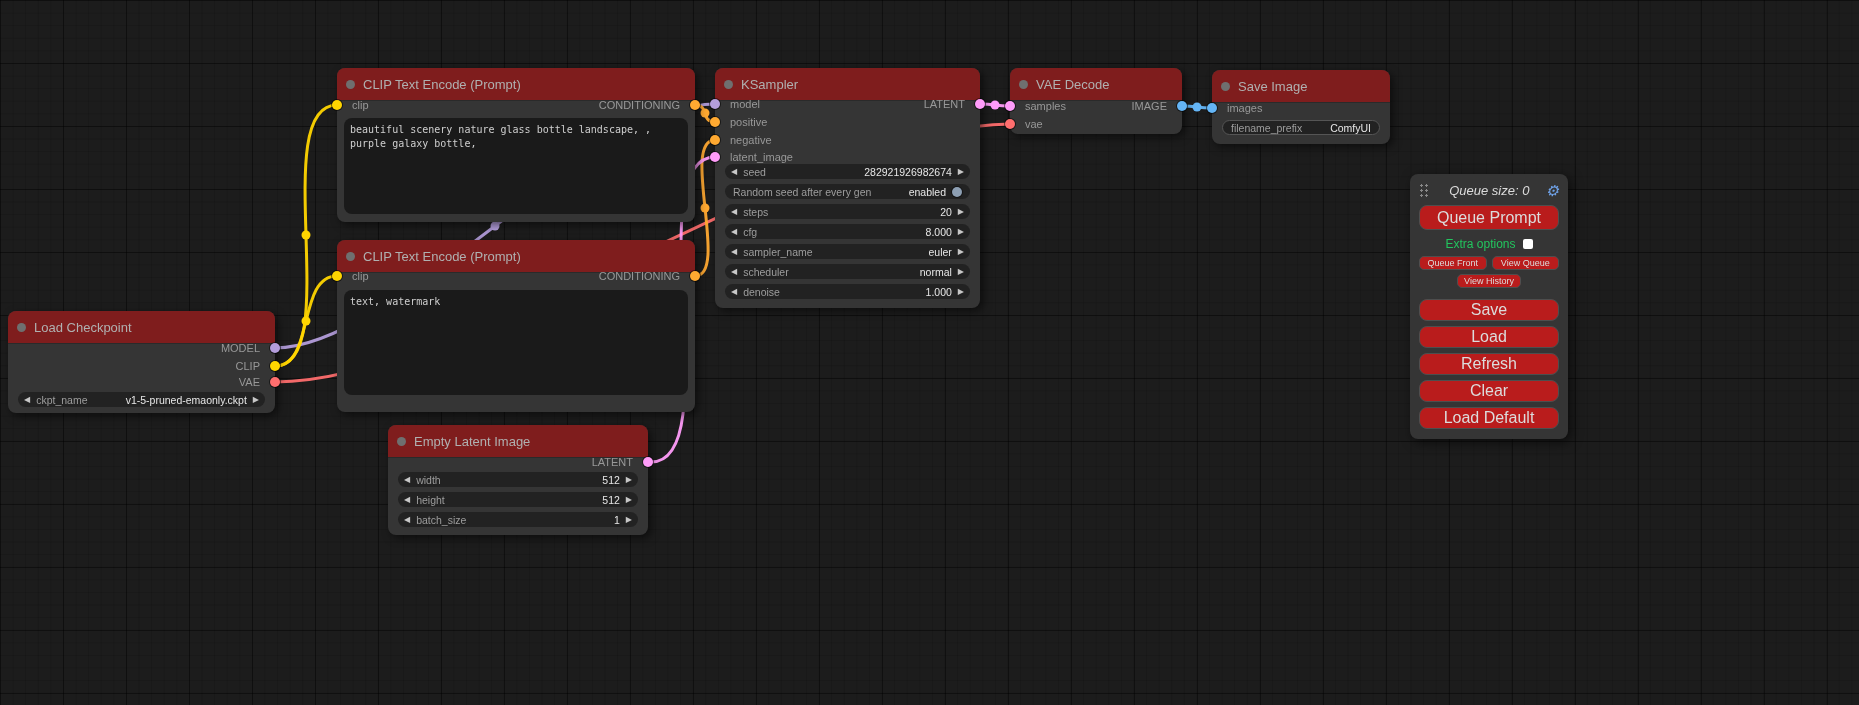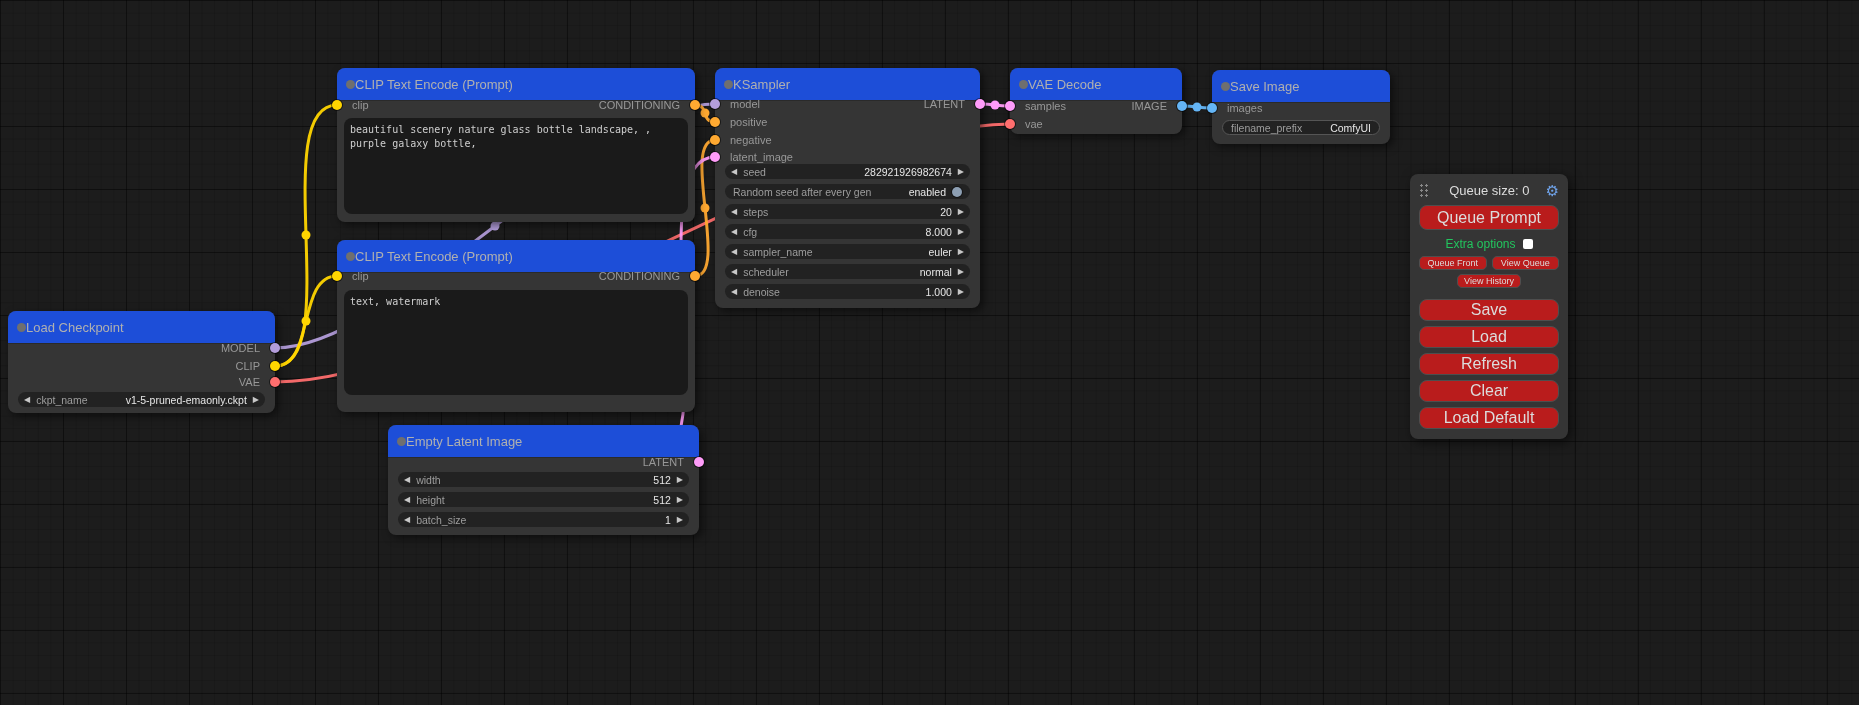--- a/index.html
+++ b/index.html
@@ -18,22 +18,22 @@
   }
 
   svg.wires { position:absolute; left:0; top:0; z-index:1; pointer-events:none; }
   svg.wires path { fill:none; stroke-width:3; stroke-linecap:round; opacity:0.95; }
 
   .node {
     position:absolute; z-index:2; background:#353535; border-radius:8px;
     box-shadow:3px 3px 9px rgba(0,0,0,0.55); color:#b4b4b4;
   }
   .node-title {
-    height:26px; background:#1d4ed8; border-radius:8px 8px 0 0;
-    display:flex; align-items:center; gap:0; padding:16px 9px;
+    height:26px; background:#7f1d1d; border-radius:8px 8px 0 0;
+    display:flex; align-items:center; gap:8px; padding:16px 9px;
     font-size:13px; color:#b0b0b0; border-bottom:1px solid #2a2a2a;
   }
   .collapse-dot { width:9px; height:9px; border-radius:50%; background:#6f6f6f; flex:0 0 auto; }
 
   .slot { position:absolute; display:flex; align-items:center; height:12px; font-size:11px; color:#989898; white-space:nowrap; }
   .slot.in  { left:0;  padding-left:15px; }
   .slot.out { right:0; padding-right:15px; }
   .dot { position:absolute; width:10px; height:10px; border-radius:50%; top:1px; box-shadow:0 0 0 1px rgba(0,0,0,0.55); }
   .slot.in  .dot { left:-5px; }
   .slot.out .dot { right:-5px; }
@@ -55,21 +55,21 @@
     border-radius:8px; resize:none; color:#cfcfcf; padding:5px 6px;
     font-family:"DejaVu Sans Mono", monospace; font-size:10px; line-height:1.35;
   }
 
   
   .menu {
     position:absolute; left:1410px; top:174px; width:158px; z-index:3;
     background:#353535; border-radius:8px; padding:7px 9px 10px;
     box-shadow:3px 3px 12px rgba(0,0,0,0.6);
   }
-  .menu-header { display:flex; align-items:center; height:18px; color:#dcdcdc; font-size:13px; }
+  .menu-header { display:flex; align-items:center; height:18px; color:#dcdcdc; font-size:13px;font-style:italic; }
   .drag-handle { width:10px; height:15px; margin-right:4px; cursor:move;
     background-image:radial-gradient(#8a8a8a 1.2px, transparent 1.4px); background-size:5px 5px; }
   .menu-header .qlabel { flex:1; text-align:center; }
   .gear { color:#6fa2e8; font-size:15px; line-height:15px; cursor:pointer; }
 
   button.btn {
     display:block; width:100%; background:#b91c1c; border:1px solid #4e4e4e; border-radius:8px;
     color:#dcdcdc; text-align:center; font-family:"Liberation Sans", sans-serif; cursor:pointer;
   }
   .btn.big   { height:25px; font-size:16px; margin-top:6px; }
@@ -167,21 +167,21 @@
       <span class="dot" style="background: rgb(255, 213, 0);"></span>
       <span>clip</span>
     </div>
     <div class="slot out" style="top:30px">
       <span>CONDITIONING</span>
       <span class="dot" style="background: rgb(255, 169, 49);"></span>
     </div>
     <textarea class="prompt-box" style="top: 50px; height: 105px;" spellcheck="false">text, watermark</textarea>
   </div>
 
-  <div class="node" style="left:388px;top:425px;width:311px;height:110px">
+  <div class="node" style="left:388px;top:425px;width:260px;height:110px">
     <div class="node-title">
       <span class="collapse-dot"></span>
       <span>Empty Latent Image</span>
     </div>
     <div class="slot out" style="top:31px">
       <span>LATENT</span>
       <span class="dot" style="background: rgb(255, 156, 249);"></span>
     </div>
     <div class="widget" style="top:47px">
       <span class="arrow">◀</span>

